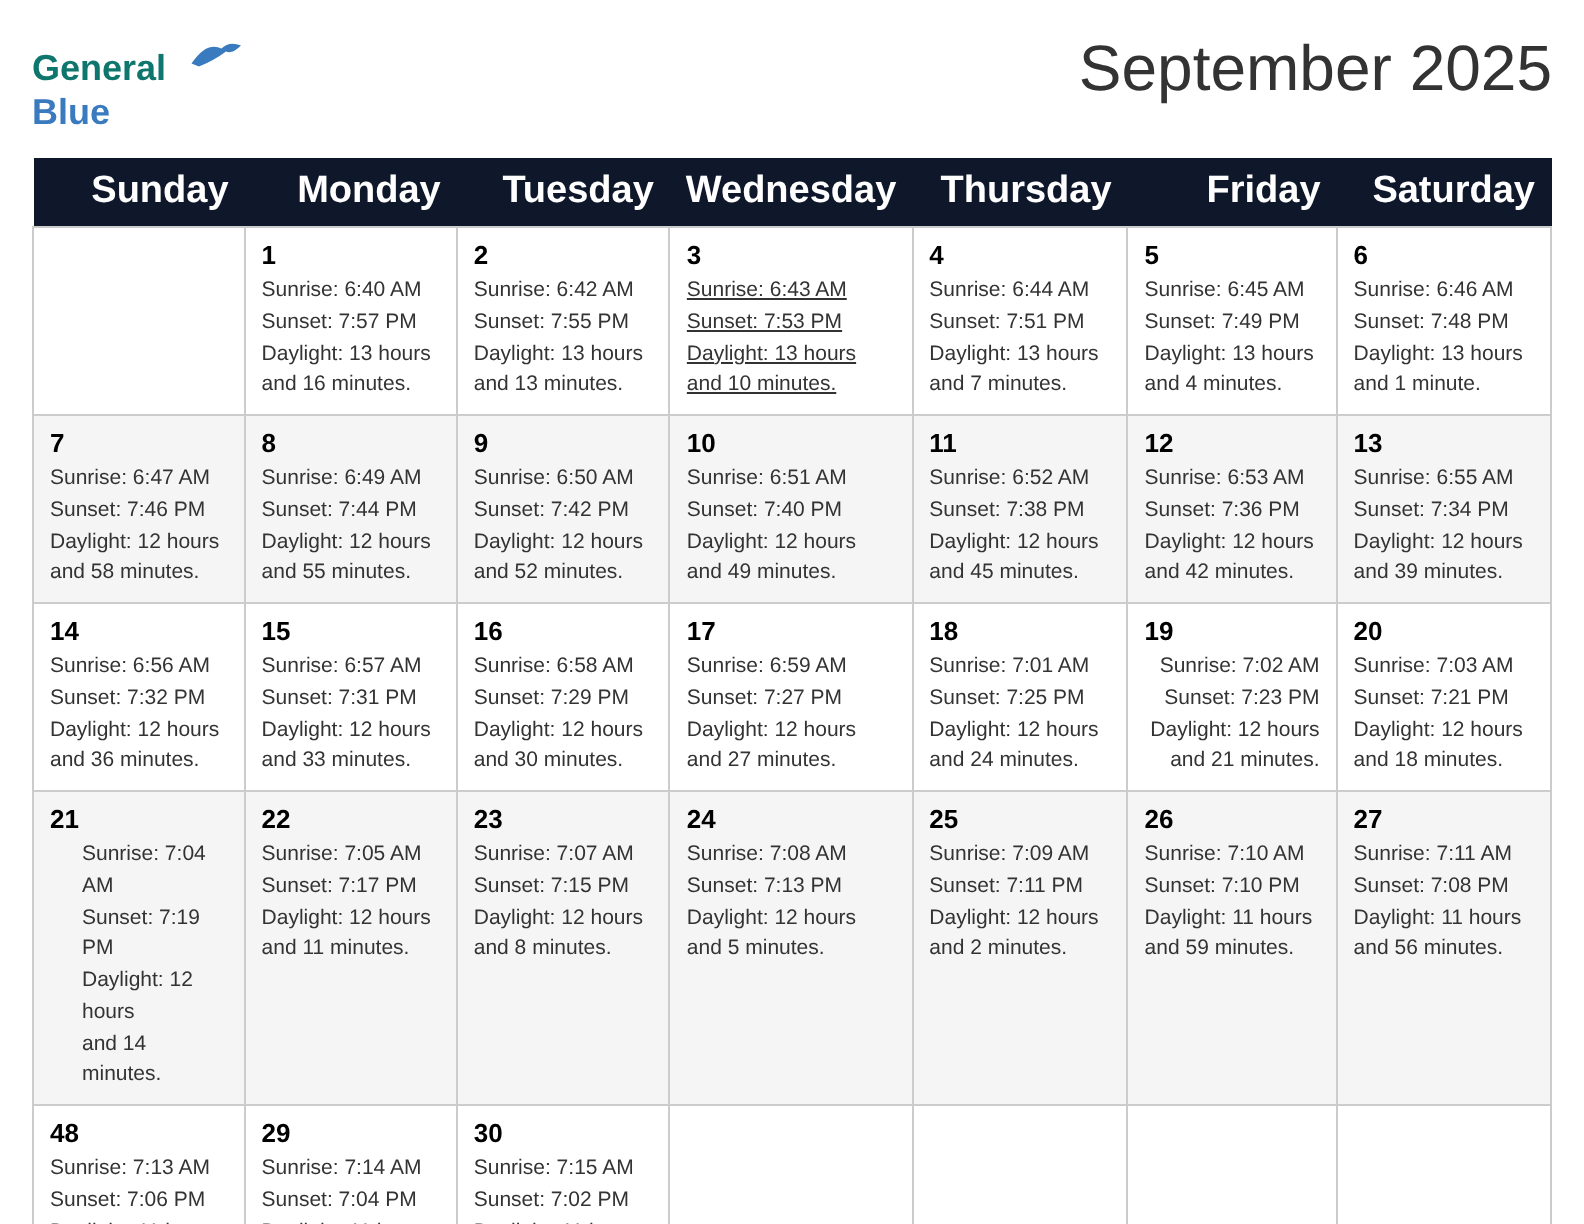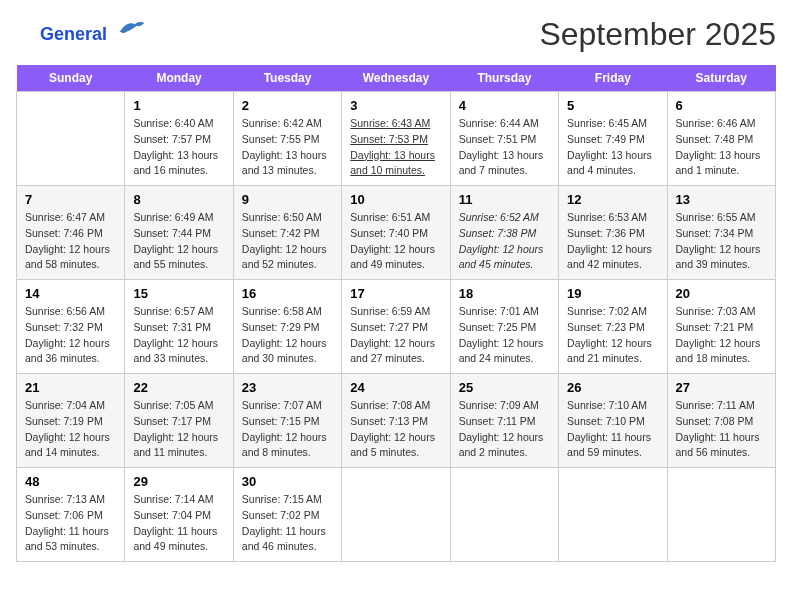--- a/index.html
+++ b/index.html
@@ -18,21 +18,21 @@
     }
     .logo {
       display: flex;
       align-items: center;
     }
     .logo-text {
       font-size: 18px;
       font-weight: bold;
       line-height: 1.2;
     }
-    .logo-text span { color: #1d4ed8; margin-left: 24px; }
+    .logo-text span { color: #0f766e; }
     .logo-bird {
       width: 30px;
       height: 24px;
       margin-left: 4px;
     }
     .title-block {
       text-align: right;
     }
     .month-title {
       font-size: 32px;
@@ -42,25 +42,25 @@
     .location {
       font-size: 14px;
       color: #555;
     }
     table {
       width: 100%;
       border-collapse: collapse;
       font-size: 11px;
     }
     thead tr th {
-      background-color: #8b5cf6;
+      background-color: #0f172a;
       color: #fff;
-      text-align: center;
+      text-align: right;
       padding: 6px 8px;
-      font-size: 12px;
+      font-size: 19px;
       font-weight: bold;
     }
     tbody tr td {
       border: 1px solid #ccc;
       vertical-align: top;
       padding: 6px 8px;
       width: 14.28%;
       height: 80px;
     }
     .day-num {
@@ -89,20 +89,21 @@
 
 <div class="header">
   <div class="logo">
     <div>
       <div class="logo-text">
         <span>General</span>
         <svg class="logo-bird" viewBox="0 0 40 30">
           <path d="M5,20 Q15,5 25,10 Q30,5 38,8 Q32,14 28,12 Q20,18 10,22 Z" fill="#3a7abf"></path>
         </svg>
       </div>
+      <div class="logo-text" style="color:#3a7abf;">Blue</div>
     </div>
   </div>
   <div class="title-block">
     <div class="month-title">September 2025</div>
   </div>
 </div>
 
 <table>
   <thead>
     <tr>
@@ -185,21 +186,21 @@
         </td>
         <td>
           <span class="day-num">10</span>
           <div class="day-info" style="white-space: pre-line;">Sunrise: 6:51 AM
 Sunset: 7:40 PM
 Daylight: 12 hours
 and 49 minutes.</div>
         </td>
         <td>
           <span class="day-num">11</span>
-          <div class="day-info" style="white-space: pre-line; font-style: italic;">Sunrise: 6:52 AM
+          <div class="day-info" style="white-space: pre-line;">Sunrise: 6:52 AM
 Sunset: 7:38 PM
 Daylight: 12 hours
 and 45 minutes.</div>
         </td>
         <td>
           <span class="day-num">12</span>
           <div class="day-info" style="white-space: pre-line;">Sunrise: 6:53 AM
 Sunset: 7:36 PM
 Daylight: 12 hours
 and 42 minutes.</div>
@@ -243,37 +244,37 @@
         </td>
         <td>
           <span class="day-num">18</span>
           <div class="day-info" style="white-space: pre-line;">Sunrise: 7:01 AM
 Sunset: 7:25 PM
 Daylight: 12 hours
 and 24 minutes.</div>
         </td>
         <td>
           <span class="day-num">19</span>
-          <div class="day-info" style="white-space: pre-line;">Sunrise: 7:02 AM
+          <div class="day-info" style="white-space: pre-line; text-align: right;">Sunrise: 7:02 AM
 Sunset: 7:23 PM
 Daylight: 12 hours
 and 21 minutes.</div>
         </td>
         <td>
           <span class="day-num">20</span>
           <div class="day-info" style="white-space: pre-line;">Sunrise: 7:03 AM
 Sunset: 7:21 PM
 Daylight: 12 hours
 and 18 minutes.</div>
         </td>
       </tr>
       <tr>
         <td>
           <span class="day-num">21</span>
-          <div class="day-info" style="white-space: pre-line;">Sunrise: 7:04 AM
+          <div class="day-info" style="white-space: pre-line; margin-left: 16px;">Sunrise: 7:04 AM
 Sunset: 7:19 PM
 Daylight: 12 hours
 and 14 minutes.</div>
         </td>
         <td>
           <span class="day-num">22</span>
           <div class="day-info" style="white-space: pre-line;">Sunrise: 7:05 AM
 Sunset: 7:17 PM
 Daylight: 12 hours
 and 11 minutes.</div>

